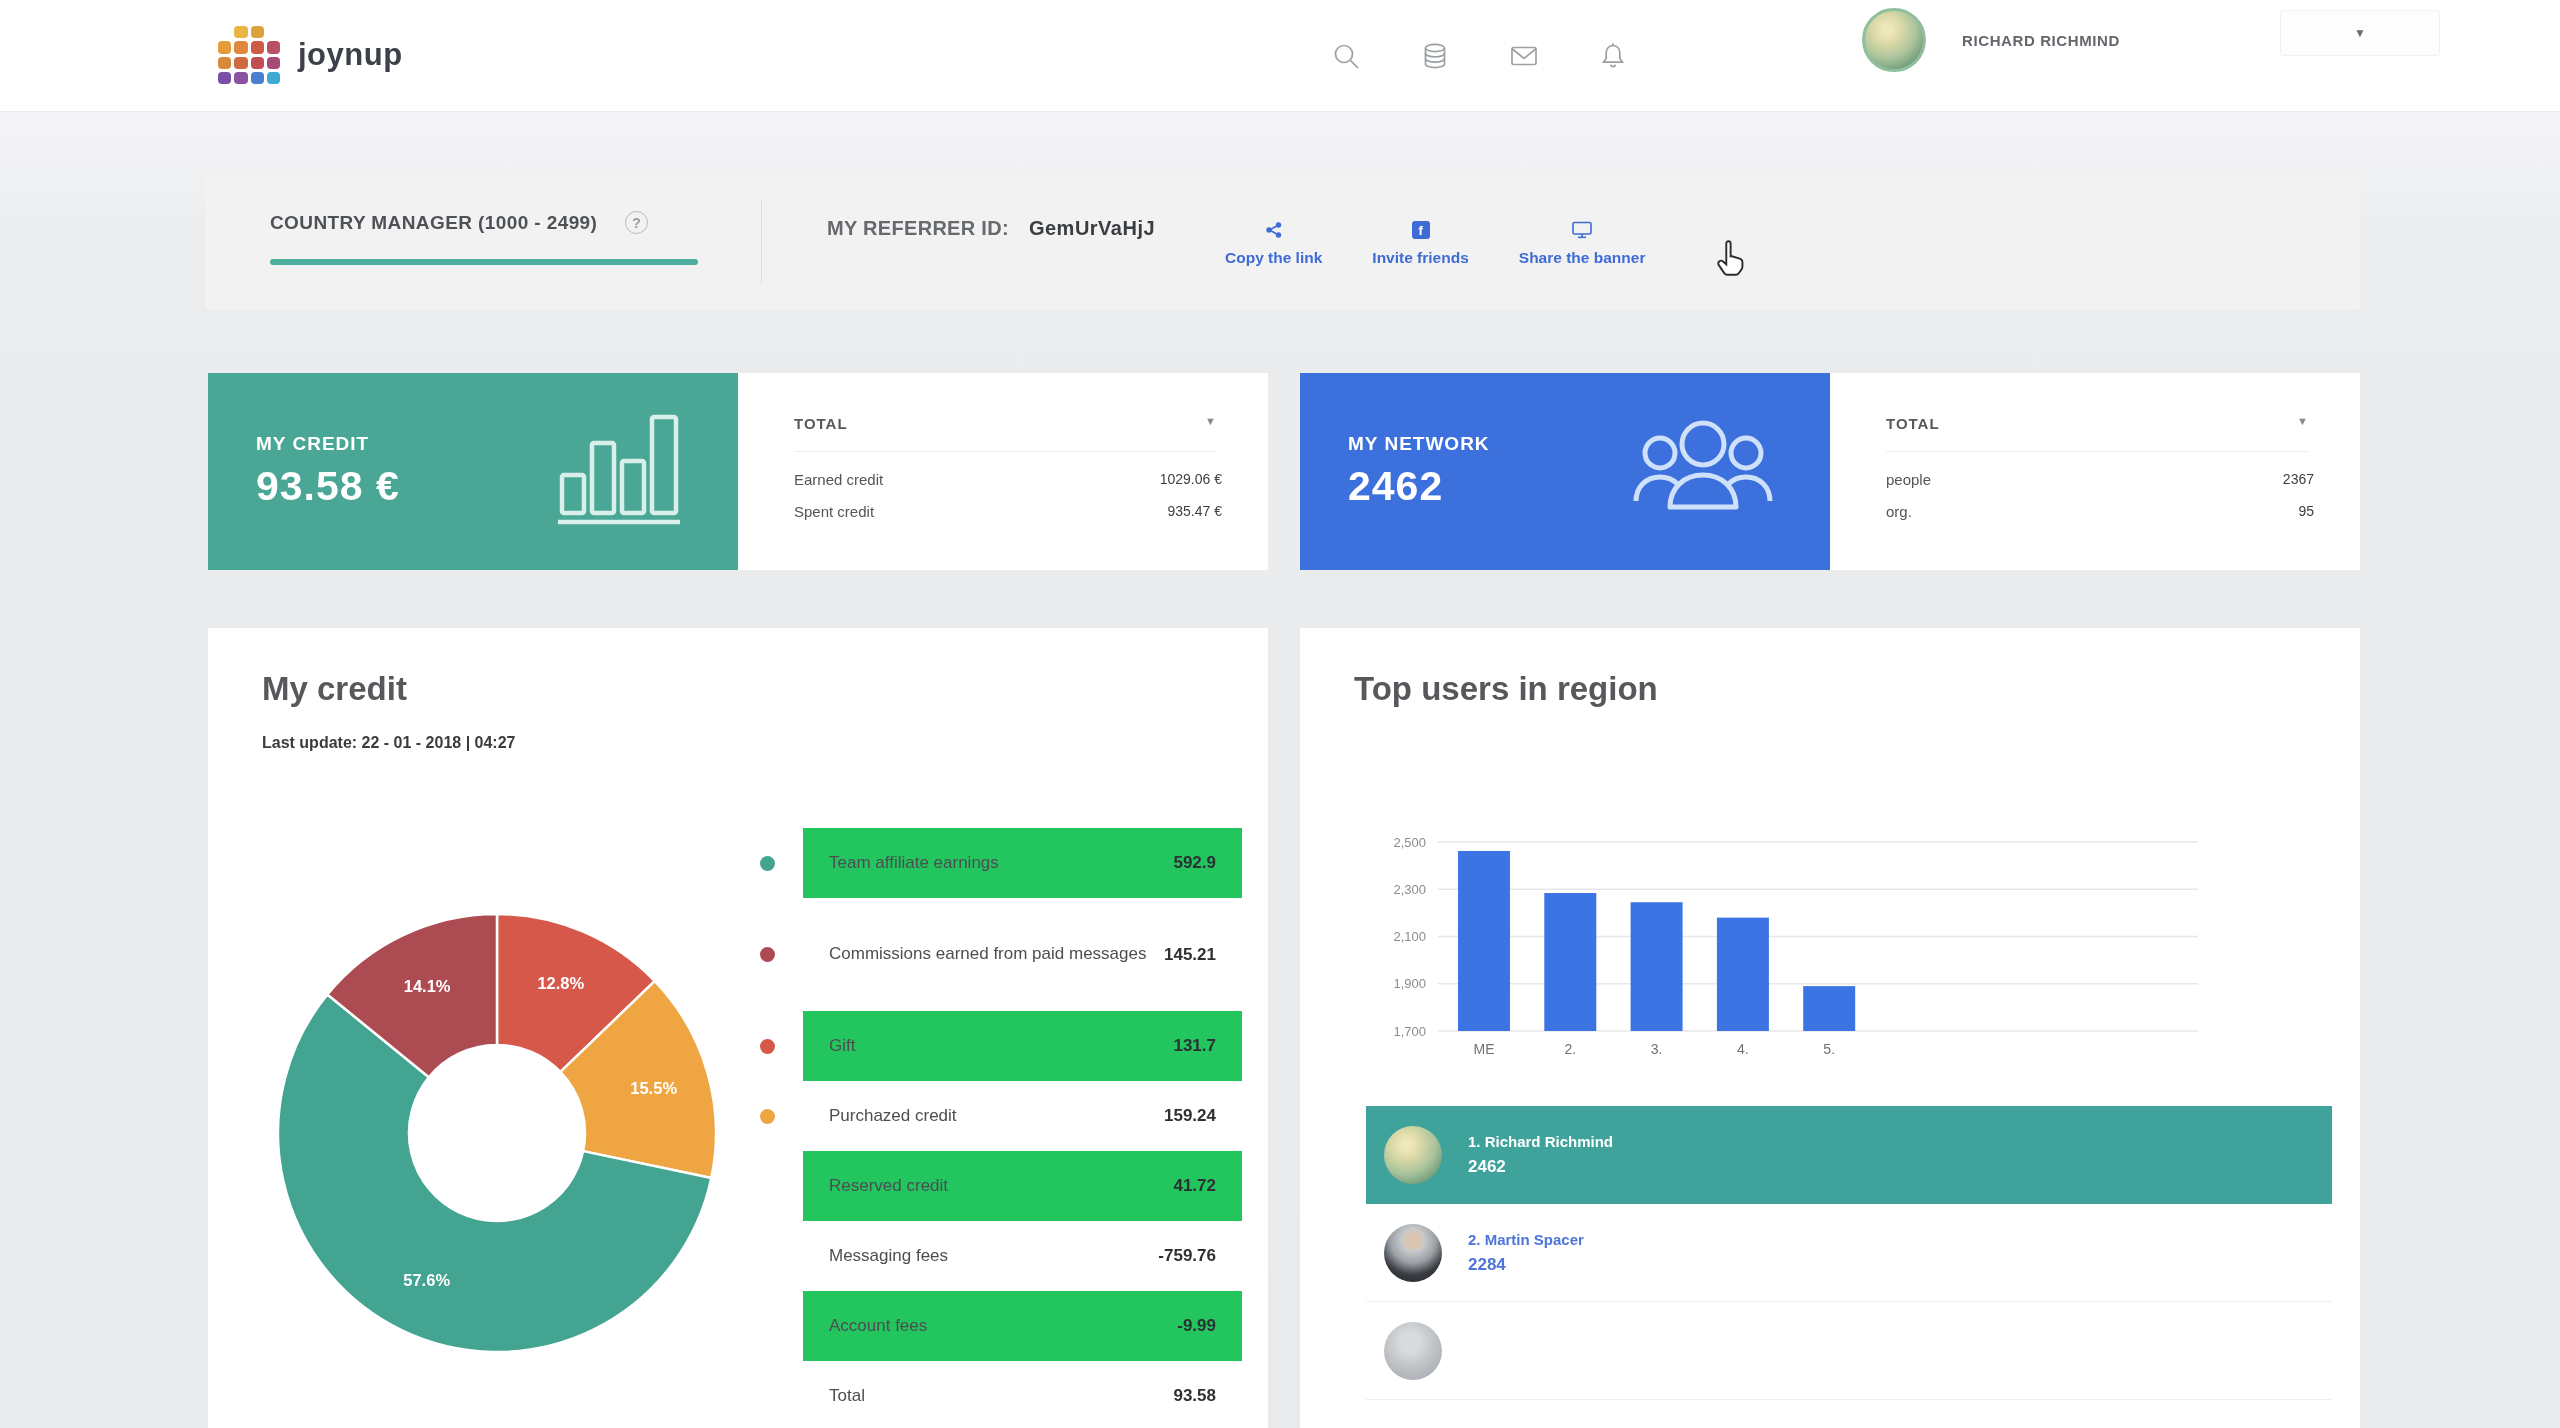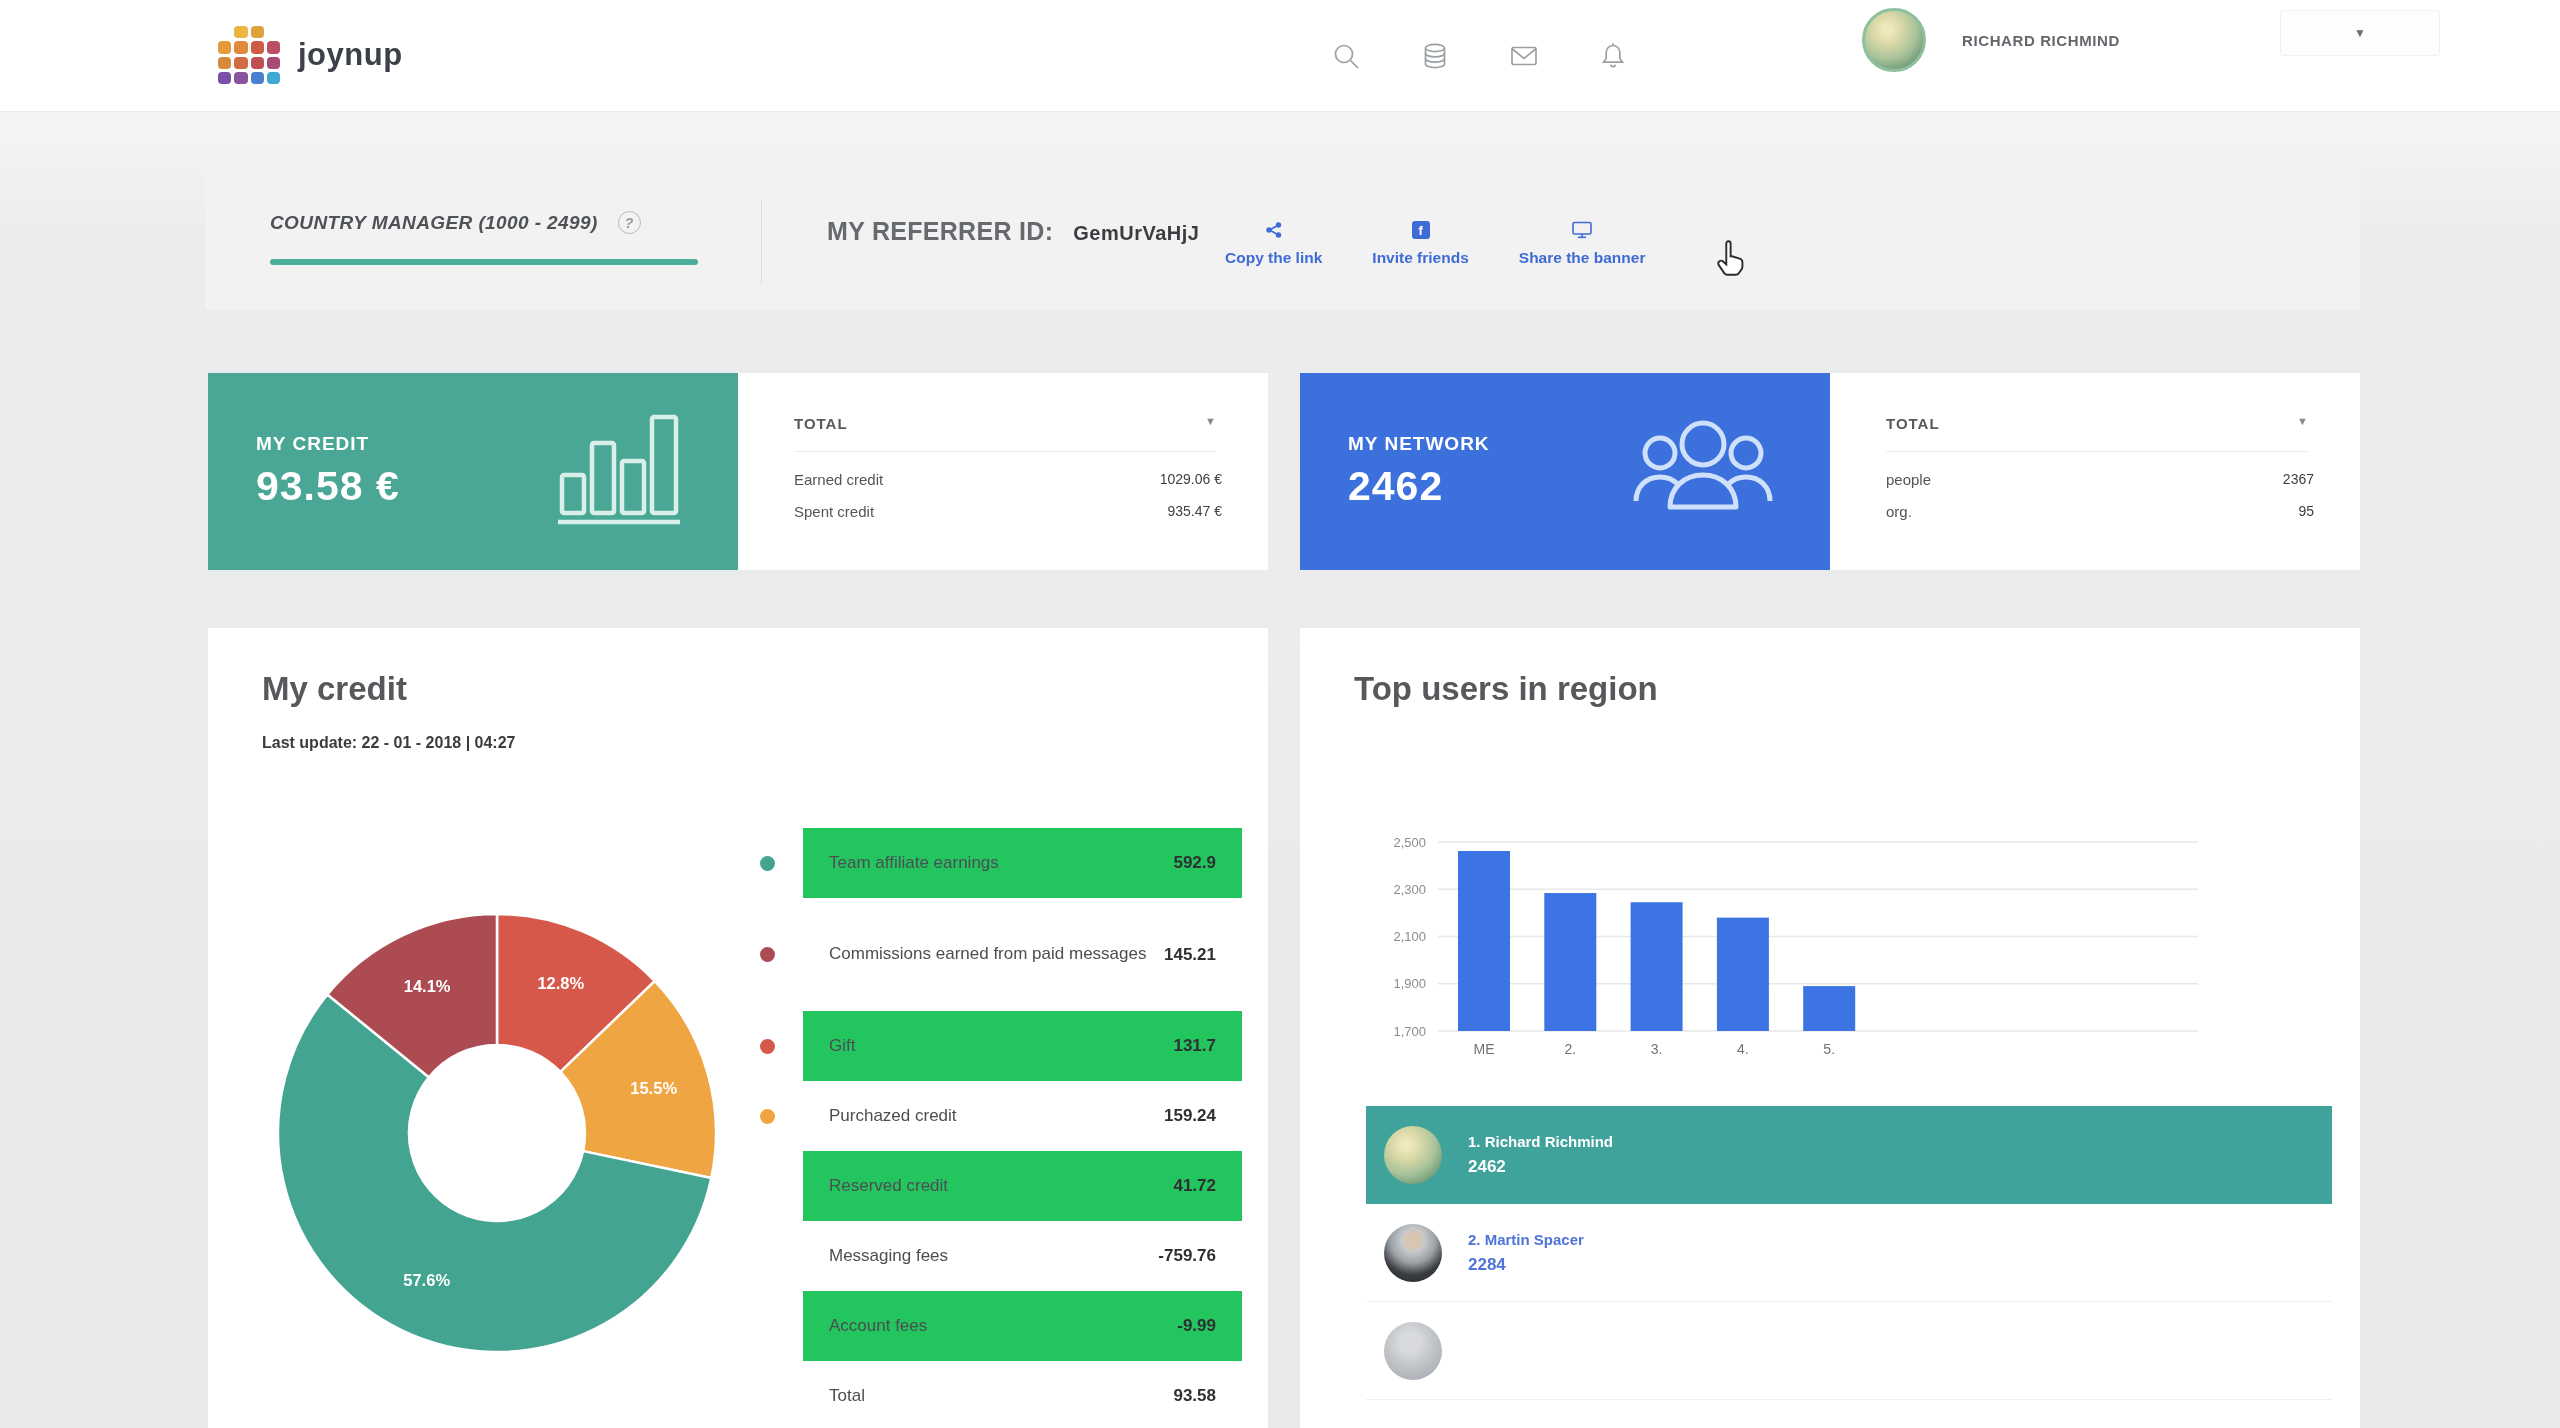--- a/index.html
+++ b/index.html
@@ -32,30 +32,30 @@
   .nav-name { margin-left:36px; font-size:15px; font-weight:700; color:#63666b; letter-spacing:.6px; }
   .user-caret-box { position:absolute; left:2280px; top:10px; width:160px; height:46px;
                     background:#fdfdfe; border:1px solid #f1f1f3; border-radius:3px;
                     display:flex; align-items:center; justify-content:center;
                     color:#6d6d6d; font-size:12px; cursor:pointer; }
 
   
   .banner { position:absolute; left:205px; top:173px; width:2155px; height:137px;
             background:#f2f2f3; border-radius:3px; }
   .level-label { position:absolute; left:65px; top:38px; font-size:19px; font-weight:700;
-                 color:#4e5256; letter-spacing:.4px; display:flex; align-items:center; gap:20px;font-style:italic; }
+                 color:#4e5256; letter-spacing:.4px; display:flex; align-items:center; gap:28px; }
   .help-icon { width:23px; height:23px; border:1.6px solid #b9b9b9; border-radius:50%;
                color:#9a9a9a; font-size:14px; font-weight:700; display:flex; align-items:center;
                justify-content:center; cursor:pointer; }
   .progress { position:absolute; left:65px; top:86px; width:428px; height:6px;
               background:#dfe4e4; border-radius:3px; }
   .progress-fill { height:6px; border-radius:3px; }
   .banner-divider { position:absolute; left:556px; top:26px; height:85px; width:1px; background:#dddddf; }
   .referrer { position:absolute; left:622px; top:44px; display:flex; align-items:baseline; }
-  .referrer-label { font-size:25px; font-weight:700; color:#66696d; letter-spacing:.3px; }
+  .referrer-label { font-size:20px; font-weight:700; color:#66696d; letter-spacing:.3px; }
   .referrer-id { font-size:20px; font-weight:700; color:#3a3d40; letter-spacing:.5px; margin-left:20px; }
   .banner-links { position:absolute; left:1020px; top:48px; display:flex; gap:50px; }
   .blink { display:flex; align-items:center; gap:10px; font-size:15.5px; font-weight:600;
            color:#3e6bd6; cursor:pointer; white-space:nowrap;flex-direction:column; }
   .fb-badge { width:18px; height:18px; background:#3e6bd6; border-radius:3px; color:#fff;
               font-size:13px; font-weight:700; display:flex; align-items:center; justify-content:center; }
 
   
   .stat-group { position:absolute; top:373px; width:1060px; height:197px; }
   #stat-credit { left:208px; } #stat-network { left:1300px; }

